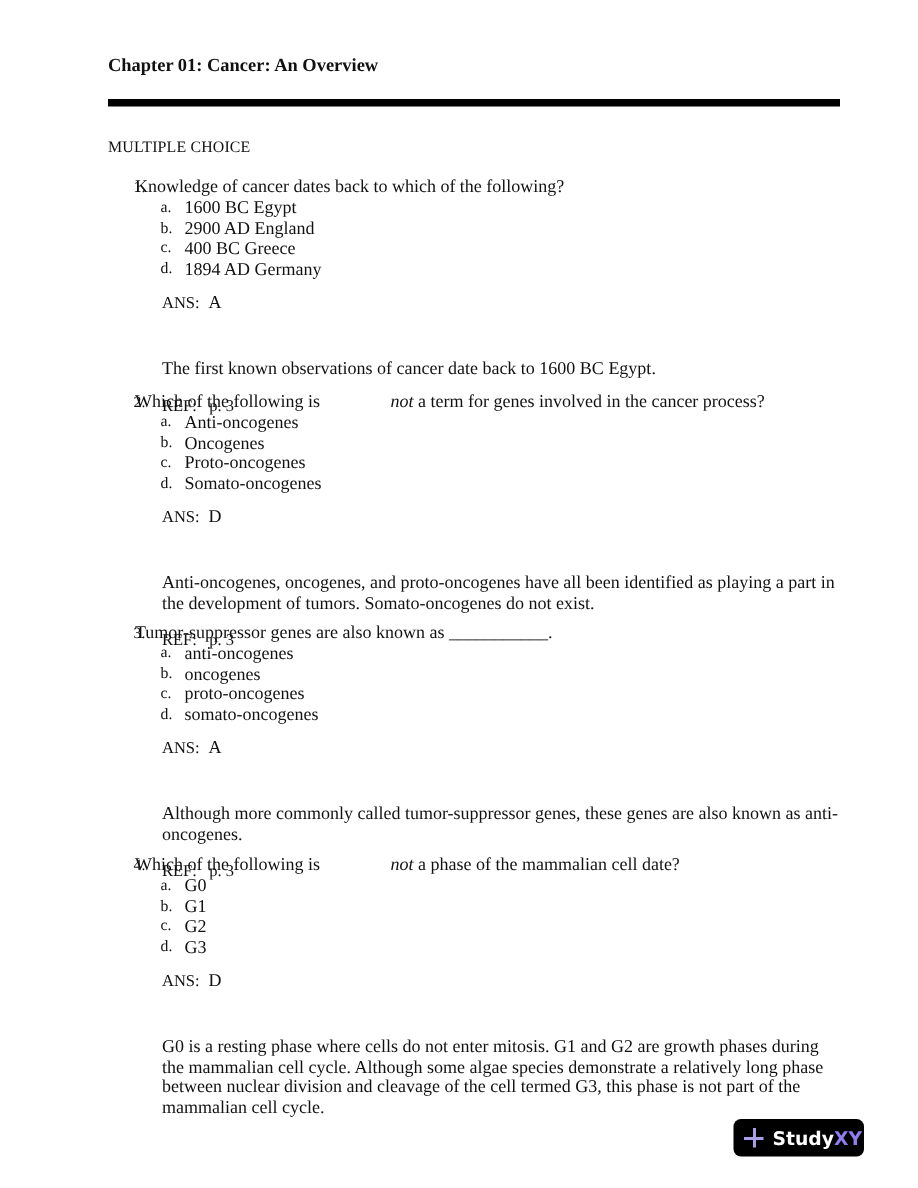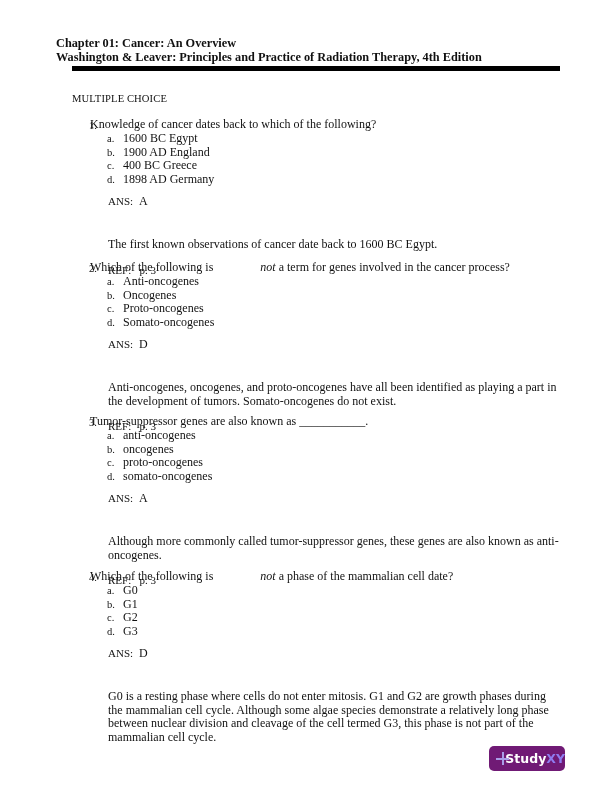--- a/index.html
+++ b/index.html
@@ -1,61 +1,60 @@
 <!DOCTYPE html>
 <html><head>
 <meta charset="utf-8">
 <style>
   html, body { margin:0; padding:0; background:#ffffff; }
   body { width:612px; height:792px; position:relative; overflow:hidden;
          font-family:"Liberation Serif", "DejaVu Serif", serif; color:#111; }
-  .hdr { position:absolute; left:56px; top:36px; width:488px; }
+  .hdr { position:absolute; left:72px; top:36px; width:488px; }
   .hdr .t { font-weight:bold; font-size:12.3px; line-height:14px; white-space:nowrap; }
   .rule { position:absolute; left:72px; top:66px; width:488px; height:5px; background:#000; }
   .section { position:absolute; left:72px; top:93px; font-weight:normal; font-size:10.6px; letter-spacing:0.1px; }
   .q { position:absolute; left:72px; width:488px; font-size:12px; line-height:13.8px; }
   .qline { position:relative; padding-left:18px; }
   .qnum { position:absolute; left:17px; top:1px; font-size:10.5px; }
   .opt { position:relative; padding-left:51px; }
   .olet { position:absolute; left:35px; top:0; font-size:10.5px; }
   .ans { padding-left:36px; margin-top:8px; }
   .ans .lbl { font-size:11px;text-align:right; }
   .expl { padding-left:36px; padding-right:0;margin-top:29px; }
   .ref { padding-left:36px; margin-top:12px; font-size:11px; }
   em { font-style:italic;margin-left:44px; }
-  .badge { position:absolute; left:489px; top:746px; width:76px; height:25px; background:#701a75;
+  .badge { position:absolute; left:489px; top:746px; width:87px; height:25px; background:#000000;
            border-radius:5px; display:flex; align-items:center; }
   .badge .plus { position:relative; width:13px; height:13px; margin-left:7px; }
   .badge .plus:before, .badge .plus:after { content:""; position:absolute; background:#a99ee8; }
   .badge .plus:before { left:6px; top:0; width:1.6px; height:13px; }
   .badge .plus:after { left:0; top:6px; width:13px; height:1.6px; }
   .badge .txt { font-family:"DejaVu Sans", sans-serif; font-weight:bold; font-size:12.5px; margin-left:6px; }
   .badge .s1 { color:#ffffff; }
   .badge .s2 { color:#8f7cf0; }
 </style>
 </head>
 <body>
 
 <div class="hdr">
   <div class="t">Chapter 01: Cancer: An Overview</div>
-  <div class="t">Washington &amp; Leaver: Principles and Practice of Radiation Therapy, 4th Edition</div>
 </div>
 <div class="rule"></div>
 
 <div class="section">MULTIPLE CHOICE</div>
 
 <div class="q" style="top:118px;">
   <div class="qline">
     <span class="qnum">1.</span>
     <span><span>Knowledge of cancer dates back to which of the following?</span></span>
   </div>
   <div class="opt"><span class="olet">a.</span><span>1600 BC Egypt</span></div>
-  <div class="opt"><span class="olet">b.</span><span>1900 AD England</span></div>
+  <div class="opt"><span class="olet">b.</span><span>2900 AD England</span></div>
   <div class="opt"><span class="olet">c.</span><span>400 BC Greece</span></div>
-  <div class="opt"><span class="olet">d.</span><span>1898 AD Germany</span></div>
+  <div class="opt"><span class="olet">d.</span><span>1894 AD Germany</span></div>
   <div class="ans"><span class="lbl">ANS:</span>&nbsp;&nbsp;<span>A</span></div>
   <div class="expl">The first known observations of cancer date back to 1600 BC Egypt.</div>
   <div class="ref"><span>REF:</span>&nbsp;&nbsp;&nbsp;<span>p. 3</span></div>
 </div>
 
 <div class="q" style="top:261px;">
   <div class="qline">
     <span class="qnum">2.</span>
     <span><span>Which of the following is </span><em>not</em><span> a term for genes involved in the cancer process?</span></span>
   </div>

